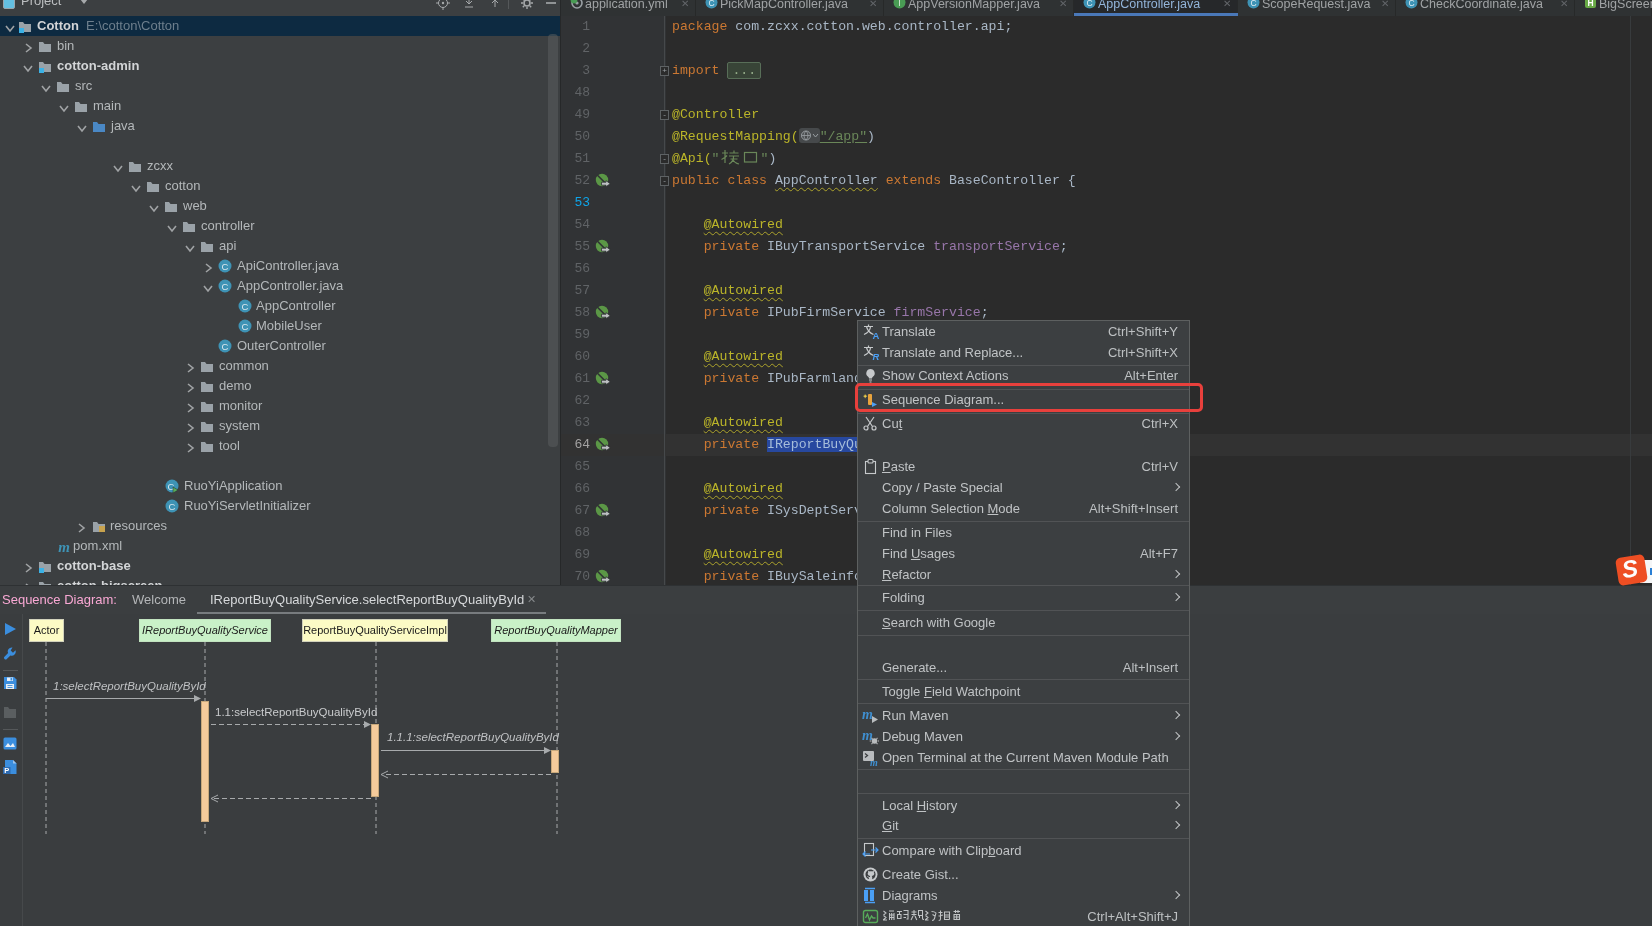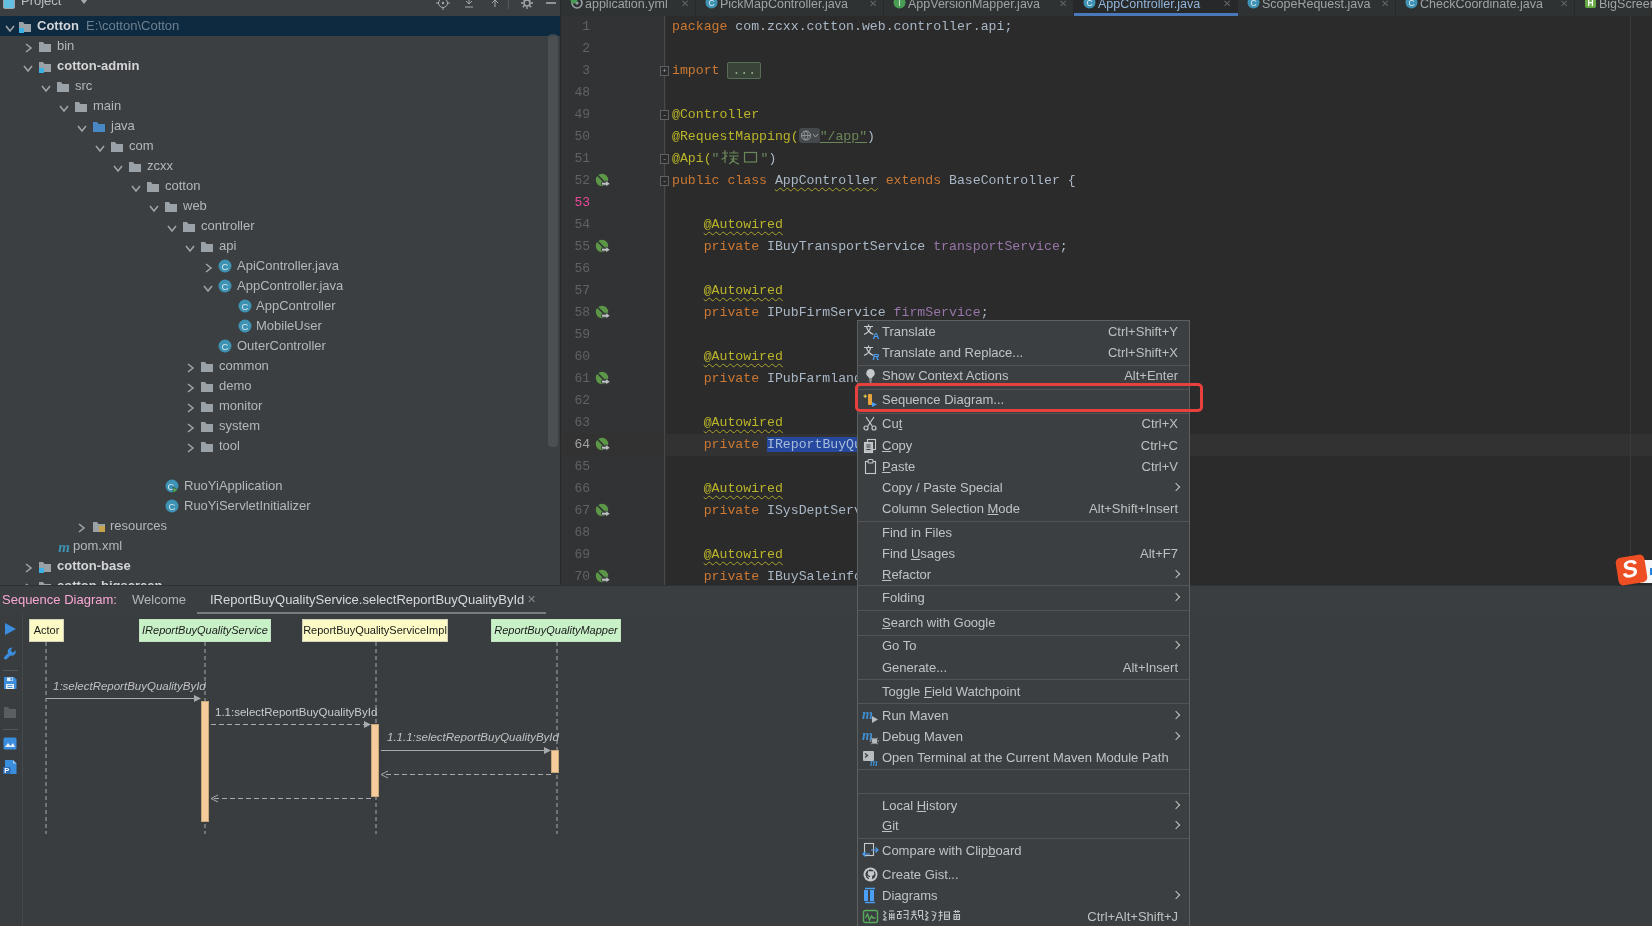--- a/index.html
+++ b/index.html
@@ -119,29 +119,20 @@
 </div>
 <div class="trow" style="top:116px;">
 <span class="ar" style="left:76px"><svg width="12" height="12">
             <path d="M2 4l4 5 4-5" fill="none" stroke="#a0a3a5" stroke-width="1.6"></path>
           </svg></span>
 <span class="ticon" style="left:92px"><svg width="14" height="14">
             <path d="M1 3h4l1.5 2H13v8H1z" fill="#4a88c5"></path>
           </svg></span>
 <span class="tlabel" style="left:111px">java</span>
 </div>
-<div class="trow" style="top:136px;">
-<span class="ar" style="left:94px"><svg width="12" height="12">
-            <path d="M2 4l4 5 4-5" fill="none" stroke="#a0a3a5" stroke-width="1.6"></path>
-          </svg></span>
-<span class="ticon" style="left:110px"><svg width="14" height="14">
-            <path d="M1 3h4l1.5 2H13v8H1z" fill="#9aa2a8"></path>
-          </svg></span>
-<span class="tlabel" style="left:129px">com</span>
-</div>
 <div class="trow" style="top:156px;">
 <span class="ar" style="left:112px"><svg width="12" height="12">
             <path d="M2 4l4 5 4-5" fill="none" stroke="#a0a3a5" stroke-width="1.6"></path>
           </svg></span>
 <span class="ticon" style="left:128px"><svg width="14" height="14">
             <path d="M1 3h4l1.5 2H13v8H1z" fill="#9aa2a8"></path>
           </svg></span>
 <span class="tlabel" style="left:147px">zcxx</span>
 </div>
 <div class="trow" style="top:176px;">
@@ -410,21 +401,21 @@
         </g>
       </svg><span class="str">"</span>)</div>
 <div class="ln" style="top:170px;color:#606366">52</div>
 <div class="gicon" style="top:173px"><svg width="16" height="15">
         <circle cx="7" cy="7" r="6.2" fill="#5b9746"></circle>
         <path d="M2.2 2l10 10" stroke="#313335" stroke-width="1.7"></path>
         <path d="M6.5 9.2h4.5V7.6l4.2 3.1-4.2 3.1v-1.6H6.5z" fill="#bdc0c2" stroke="#313335" stroke-width="0.8"></path>
       </svg></div>
 <div class="abs" style="left:660px;top:176px;width:9px;height:10px;border:1px solid #5e6264;background:#2b2b2b;color:#9aa0a4;font-size:8px;line-height:8px;text-align:center;z-index:3">-</div>
 <div class="cl" style="top:170px"><span class="kw">public class </span><span class="wavy">AppController</span> <span class="kw">extends</span> BaseController {</div>
-<div class="ln" style="top:192px;color:#ec4899">53</div>
+<div class="ln" style="top:192px;color:#0ea5e9">53</div>
 <div class="ln" style="top:214px;color:#606366">54</div>
 <div class="cl" style="top:214px">    <span class="ann wavy">@Autowired</span></div>
 <div class="ln" style="top:236px;color:#606366">55</div>
 <div class="gicon" style="top:239px"><svg width="16" height="15">
         <circle cx="7" cy="7" r="6.2" fill="#5b9746"></circle>
         <path d="M2.2 2l10 10" stroke="#313335" stroke-width="1.7"></path>
         <path d="M6.5 9.2h4.5V7.6l4.2 3.1-4.2 3.1v-1.6H6.5z" fill="#bdc0c2" stroke="#313335" stroke-width="0.8"></path>
       </svg></div>
 <div class="cl" style="top:236px">    <span class="kw">private</span> IBuyTransportService <span class="fld">transportService</span>;</div>
 <div class="ln" style="top:258px;color:#606366">56</div>
@@ -579,29 +570,20 @@
 <div class="msep" style="top:92px"></div>
 <div class="mi" style="top:92px">
 <span class="micon"><svg width="17" height="17">
             <circle cx="4" cy="13" r="2" fill="none" stroke="#c6c9cb" stroke-width="1.2"></circle>
             <circle cx="12" cy="13" r="2" fill="none" stroke="#c6c9cb" stroke-width="1.2"></circle>
             <path d="M5.5 11.5L12 2M10.5 11.5L4 2" stroke="#c6c9cb" stroke-width="1.2"></path>
           </svg></span>
 <span class="lab">Cu<u>t</u></span>
 <span class="sc">Ctrl+X</span>
 </div>
-<div class="mi" style="top:114px">
-<span class="micon"><svg width="17" height="17">
-            <rect x="5.5" y="2.5" width="8" height="10" fill="none" stroke="#c6c9cb" stroke-width="1.1"></rect>
-            <rect x="2.5" y="5.5" width="8" height="10" fill="#b9bcbe" stroke="#c6c9cb" stroke-width="1.1"></rect>
-            <path d="M4.5 8h4M4.5 10h4M4.5 12.5h4" stroke="#3c3f41" stroke-width="1"></path>
-          </svg></span>
-<span class="lab"><u>C</u>opy</span>
-<span class="sc">Ctrl+C</span>
-</div>
 <div class="mi" style="top:135px">
 <span class="micon"><svg width="17" height="17">
             <rect x="3.5" y="3.5" width="10" height="12" fill="none" stroke="#c6c9cb" stroke-width="1.1"></rect>
             <rect x="6" y="1.5" width="5" height="3.5" rx="1" fill="#3c3f41" stroke="#c6c9cb" stroke-width="1.1"></rect>
           </svg></span>
 <span class="lab"><u>P</u>aste</span>
 <span class="sc">Ctrl+V</span>
 </div>
 <div class="mi" style="top:156px">
 <span class="lab">Copy / Paste Special</span>
@@ -626,24 +608,20 @@
 <div class="msep" style="top:264px"></div>
 <div class="mi" style="top:266px">
 <span class="lab">Folding</span>
 <span class="subarrow"></span>
 </div>
 <div class="msep" style="top:289px"></div>
 <div class="mi" style="top:291px">
 <span class="lab"><u>S</u>earch with Google</span>
 </div>
 <div class="msep" style="top:314px"></div>
-<div class="mi" style="top:314px">
-<span class="lab">Go To</span>
-<span class="subarrow"></span>
-</div>
 <div class="mi" style="top:336px">
 <span class="lab">Generate...</span>
 <span class="sc">Alt+Insert</span>
 </div>
 <div class="msep" style="top:358px"></div>
 <div class="mi" style="top:360px">
 <span class="lab">Toggle <u>F</u>ield Watchpoint</span>
 </div>
 <div class="msep" style="top:382px"></div>
 <div class="mi" style="top:384px">

